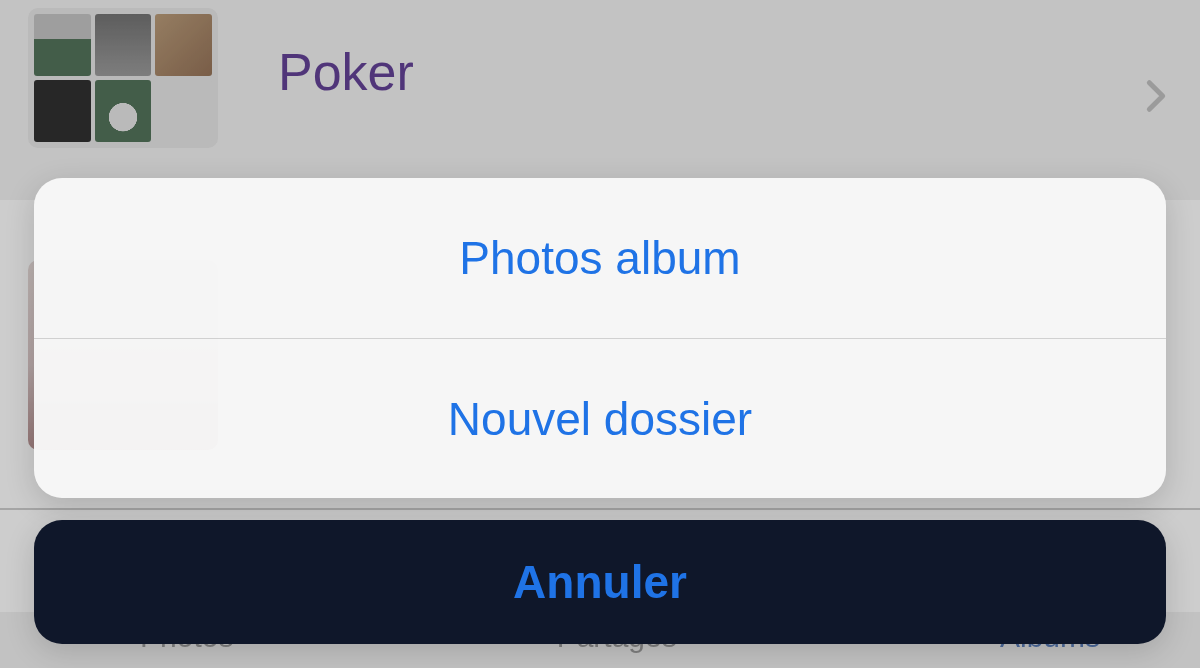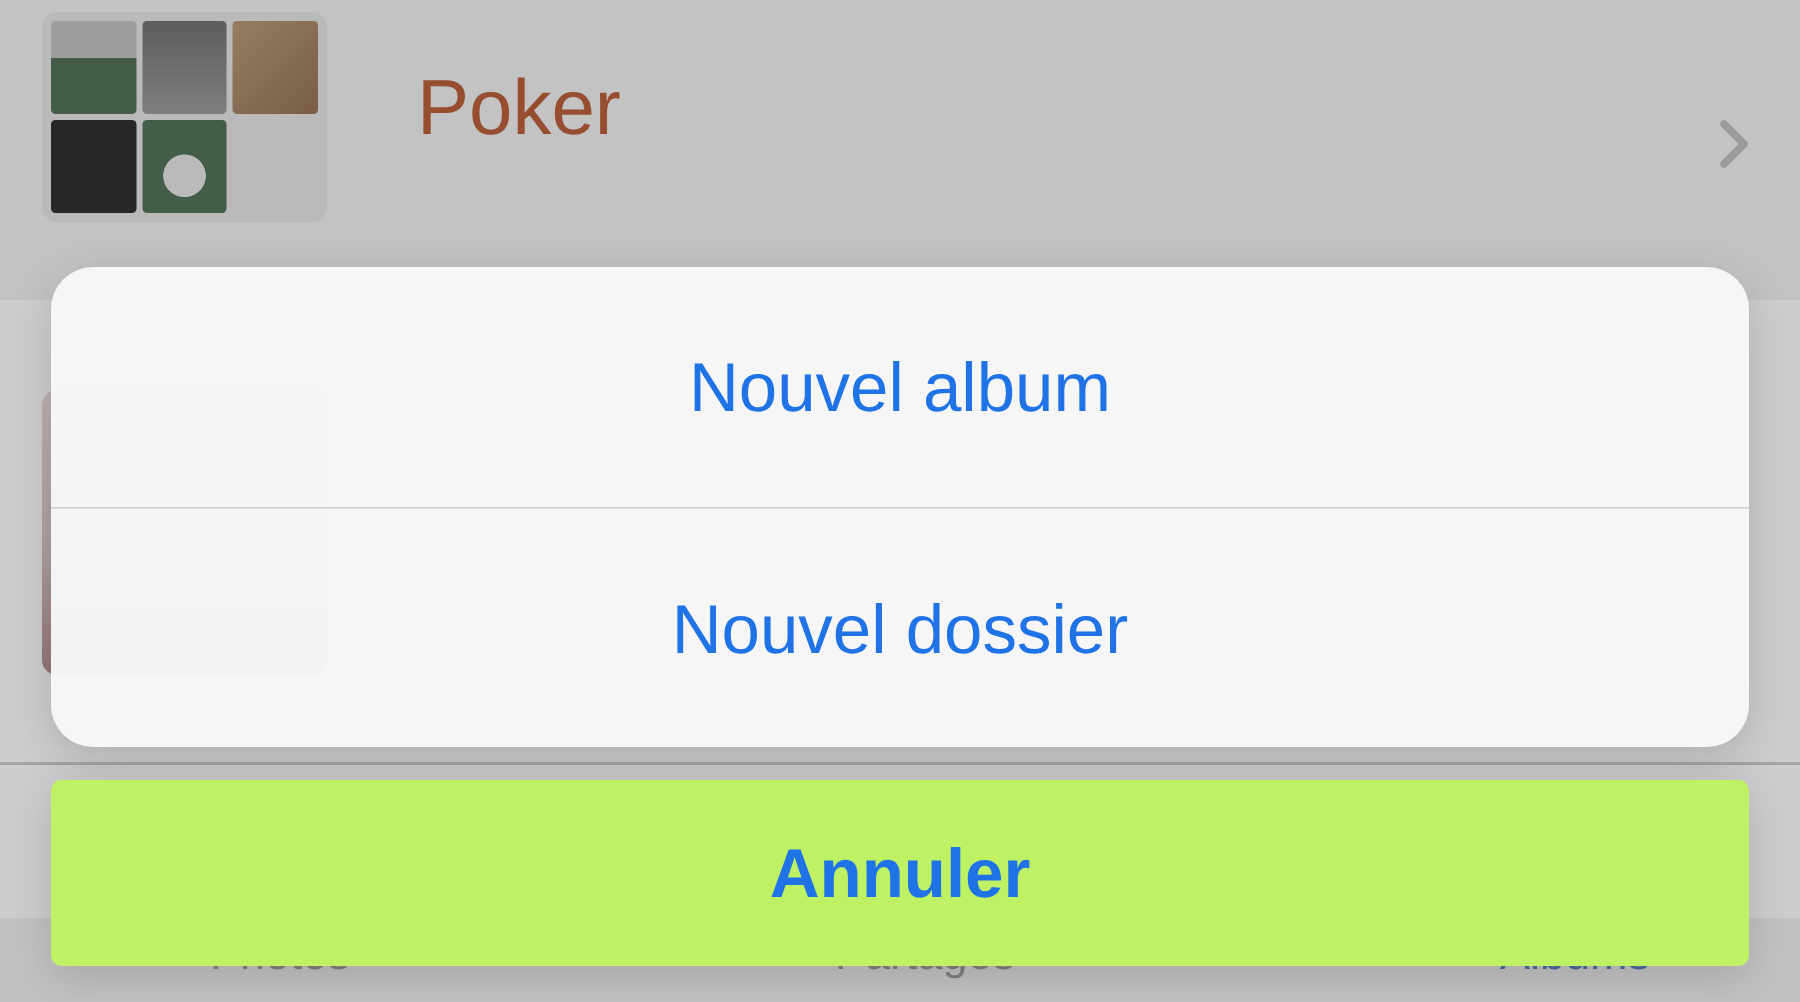--- a/index.html
+++ b/index.html
@@ -29,21 +29,21 @@
     gap: 4px;
   }
   .thumb { background: #7a7a7a; border-radius: 3px; }
   .thumb.t1 { background: linear-gradient(#bdbdbd 40%, #2f5d3a 40%); }
   .thumb.t2 { background: linear-gradient(#5b5b5b, #8c8c8c); }
   .thumb.t3 { background: linear-gradient(135deg, #b58b5a, #8b5a34); }
   .thumb.t4 { background: #0a0a0a; }
   .thumb.t5 { background: radial-gradient(circle at 50% 60%, #e6e6e6 30%, #2f5d3a 31%); }
   .thumb.t6 { background: #e6e6e6; }
   .album-title {
-    font-size: 52px; font-weight: 400; color: #c2410c;
+    font-size: 52px; font-weight: 400; color: #4c1d95;
     margin-left: 60px; margin-top: 34px;
   }
   .chevron {
     position: absolute; right: 24px; top: 76px;
     width: 40px; height: 40px;
     color: #b8b8b8;
   }
   .second-thumb {
     position: absolute; left: 28px; top: 260px;
     width: 190px; height: 190px;
@@ -86,22 +86,22 @@
     color: #1f73e6;
     cursor: pointer;
     background: transparent;
     border: none; width: 100%;
   }
   .sheet-btn + .sheet-btn {
     border-top: 1px solid rgba(140,140,140,0.35);
   }
   .cancel-group {
     margin-top: 22px;
-    background: #bef264;
-    border-radius: 7px;
+    background: #0f172a;
+    border-radius: 28px;
     overflow: hidden;
     box-shadow: 0 8px 30px rgba(0,0,0,0.15);
   }
   .cancel-btn {
     height: 124px;
     display: flex; align-items: center; justify-content: center;
     font-size: 46px; font-weight: 600;
     color: #1f73e6;
     cursor: pointer;
     background: transparent;
@@ -132,19 +132,19 @@
     <span>Photos</span>
     <span>Partagés</span>
     <span>Albums</span>
   </div>
 </div>
 
 <div class="dim"></div>
 
 <div class="sheet-wrap">
   <div class="sheet-group">
-    <button class="sheet-btn">Nouvel album</button>
+    <button class="sheet-btn">Photos album</button>
     <button class="sheet-btn">Nouvel dossier</button>
   </div>
   <div class="cancel-group">
     <button class="cancel-btn">Annuler</button>
   </div>
 </div>
 
 </body></html>

